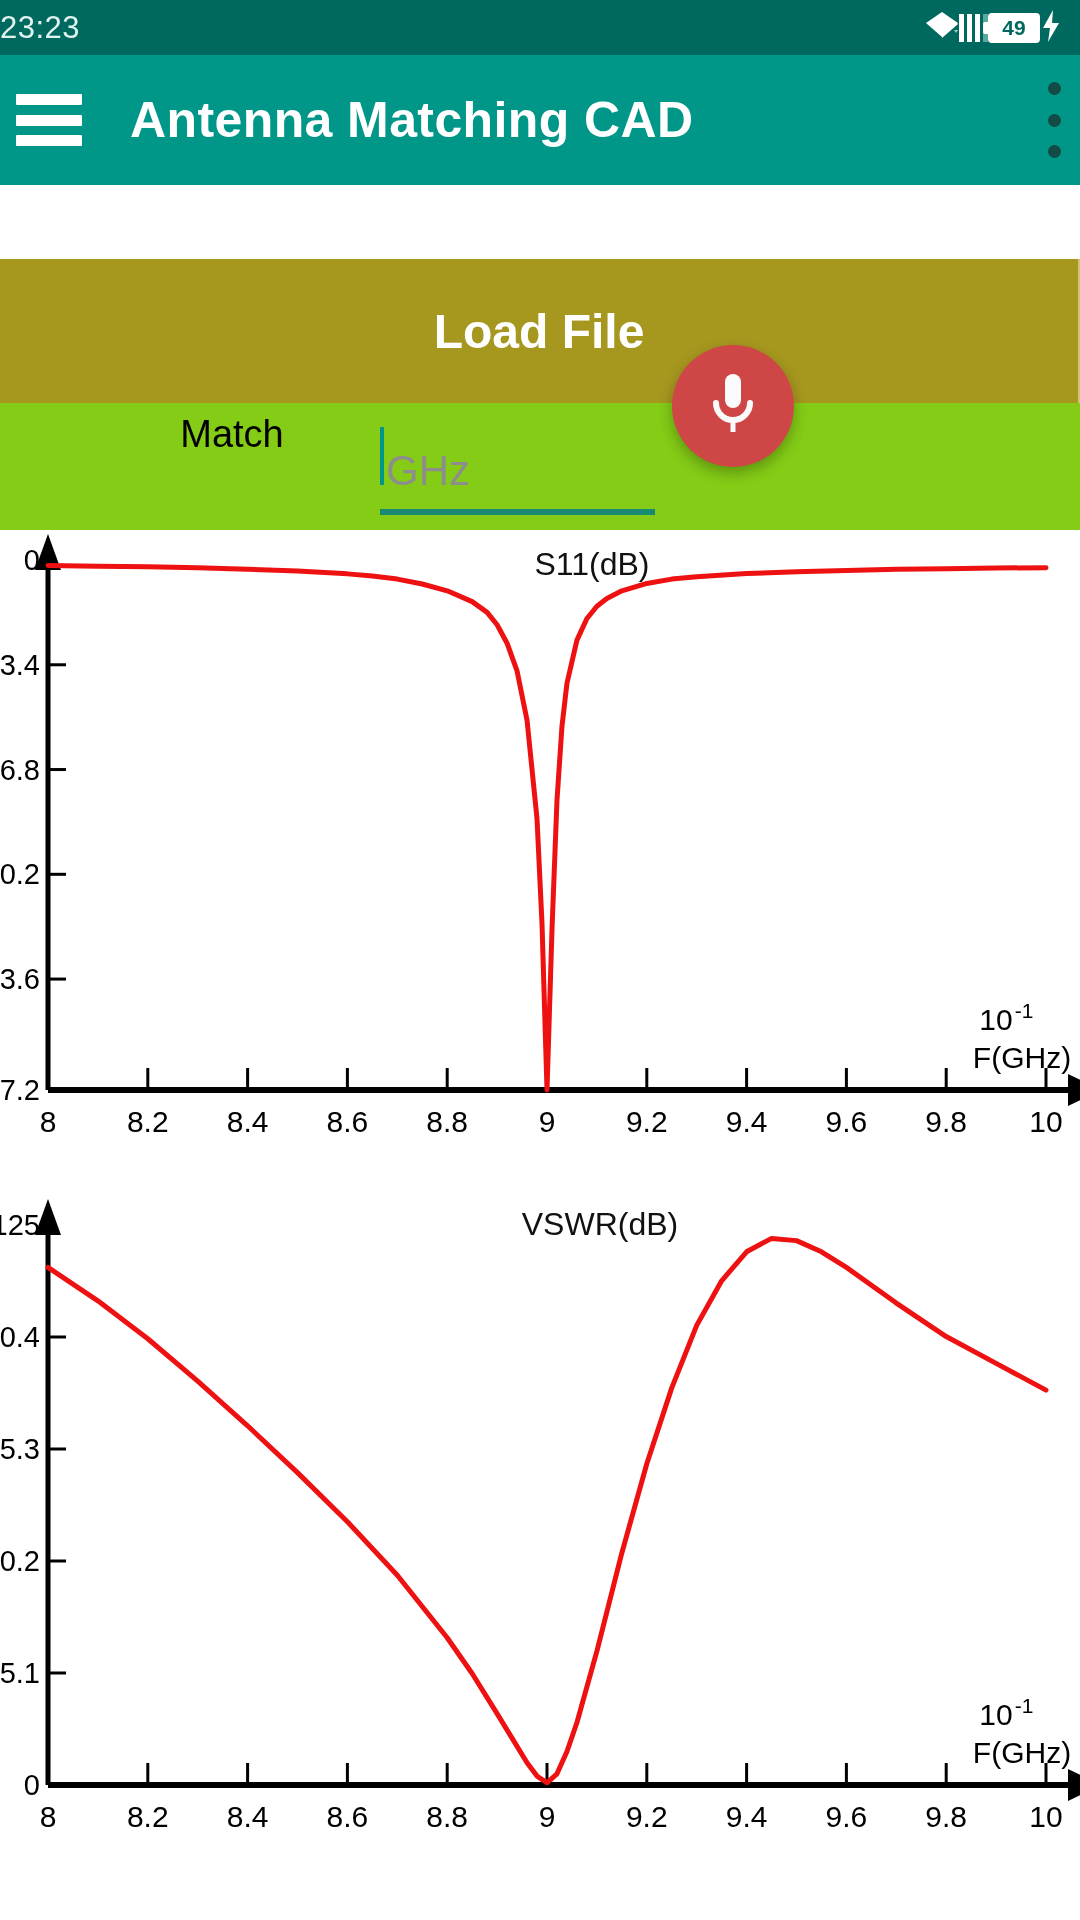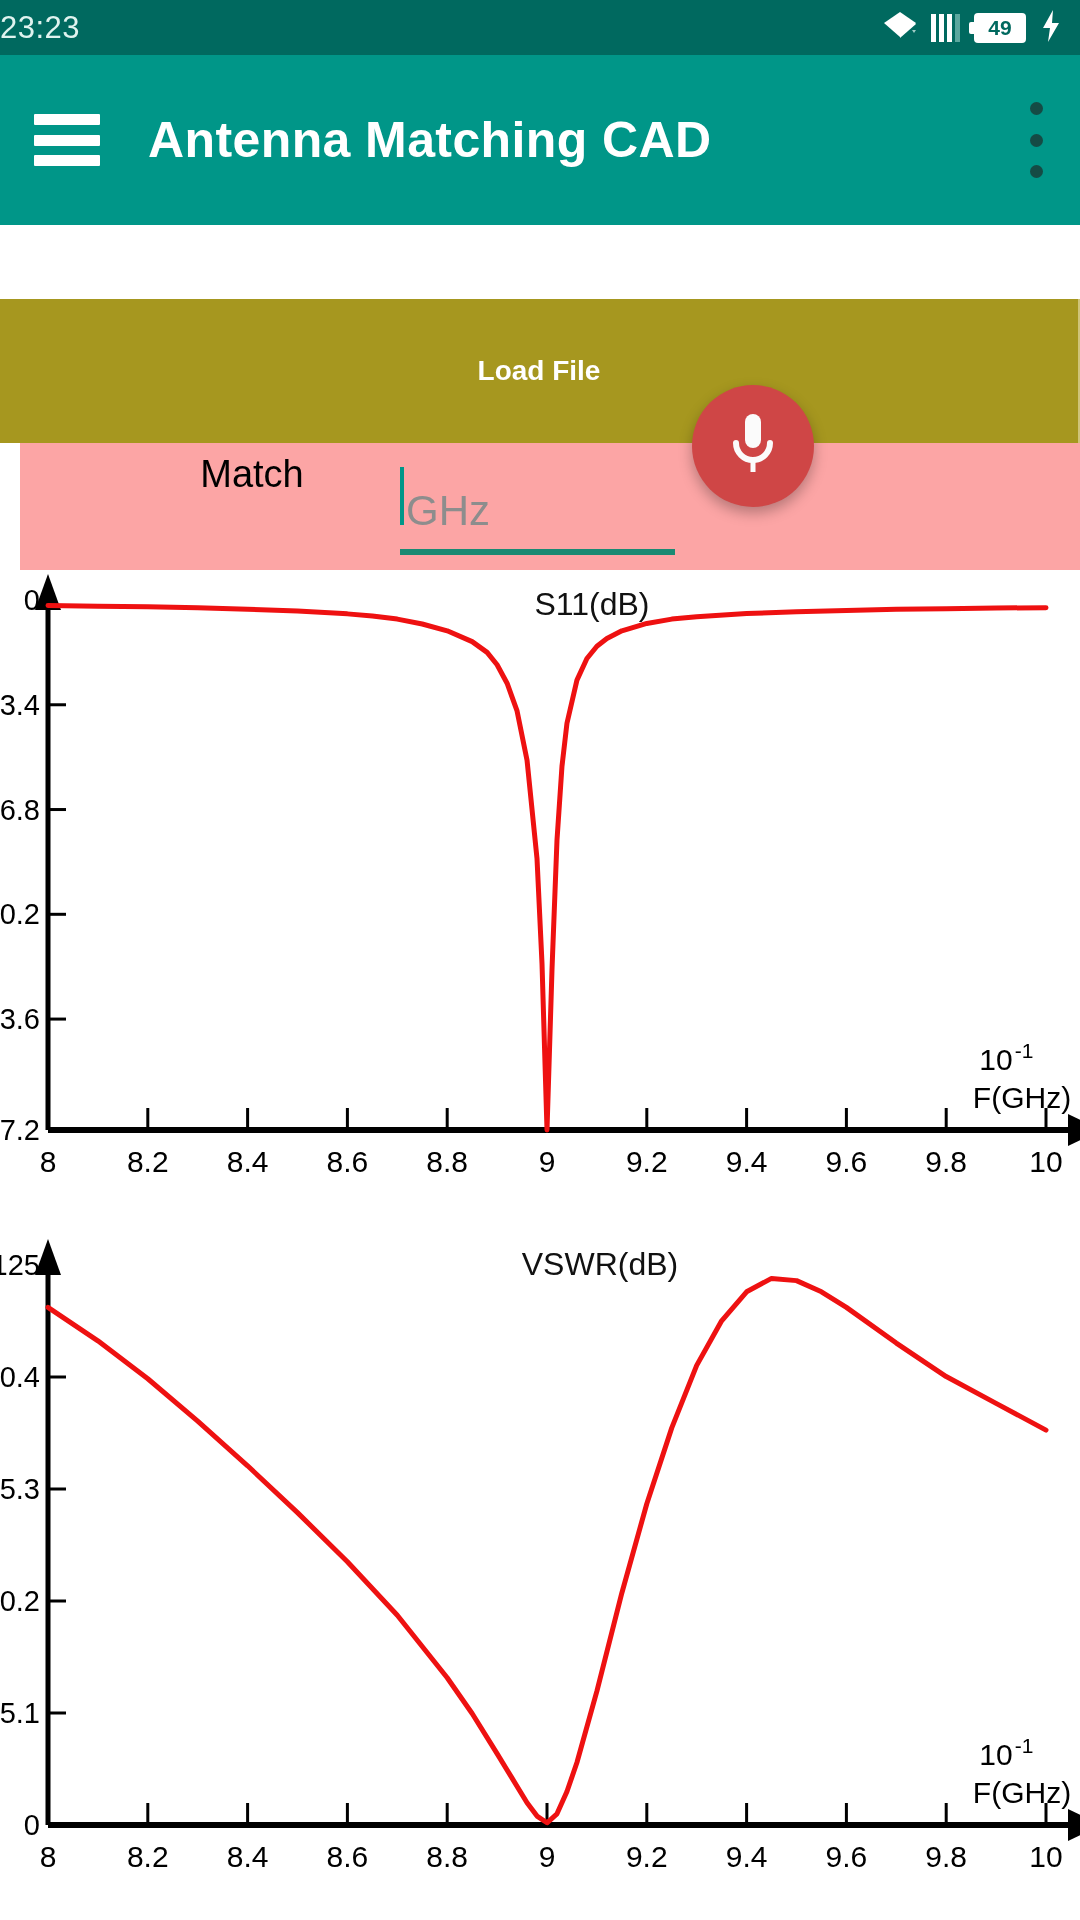--- a/index.html
+++ b/index.html
@@ -24,21 +24,20 @@
     font-size: 31px;
     letter-spacing: 0.5px;
   }
   .status-icons {
     position: absolute;
     right: 18px;
     top: 0;
     height: 55px;
     display: flex;
     align-items: center;
-    gap: 14px;
   }
   .wifi-icon { display: block; }
   .signal-icon { display: flex; align-items: flex-end; gap: 3px; height: 28px; }
   .signal-icon i { display: block; width: 5px; background: #ffffff; height: 28px; }
   .signal-icon i.dim { background: #5ba79e; }
   .battery-icon {
     position: relative;
     width: 52px;
     height: 30px;
     background: #ffffff;
@@ -60,25 +59,25 @@
   .battery-level {
     color: #00695f;
     font-size: 21px;
     font-weight: bold;
     line-height: 1;
   }
   .bolt-icon { display: block; }
 
   
   .app-bar {
-    height: 170px;
+    height: 130px;
     background: #009688;
     display: flex;
     align-items: center;
-    padding: 0 34px;
+    padding: 0 16px;
   }
   .hamburger { width: 66px; height: 52px; display: flex; flex-direction: column; justify-content: space-between; cursor: pointer; }
   .hamburger span { display: block; height: 11px; background: #ffffff; border-radius: 1px; }
   .app-title {
     color: #ffffff;
     font-size: 50px;
     font-weight: bold;
     margin-left: 48px;
     letter-spacing: 0.4px;
     white-space: nowrap;
@@ -103,35 +102,34 @@
     height: 144px;
     display: flex;
     background: #a6971f;
   }
   .action-btn {
     flex: 1 1 50%;
     display: flex;
     align-items: center;
     justify-content: center;
     color: #ffffff;
-    font-size: 28px;
+    font-size: 48px;
     font-weight: bold;
     cursor: pointer;
     white-space: nowrap;
   }
   .action-divider { width: 2px; background: #cfc478; margin: 0; }
 
   
   .freq-row {
     position: relative;
     height: 127px;
-    background: #fca5a5;
-    display: flex;
-    align-items: center;
-    margin-left: 20px;
+    background: #84cc16;
+    display: flex;
+    align-items: center;
   }
   .freq-label {
     position: absolute;
     left: 132px;
     top: 8px;
     width: 200px;
     text-align: center;
     font-size: 38px;
     color: #000000;
     line-height: 1.22;

